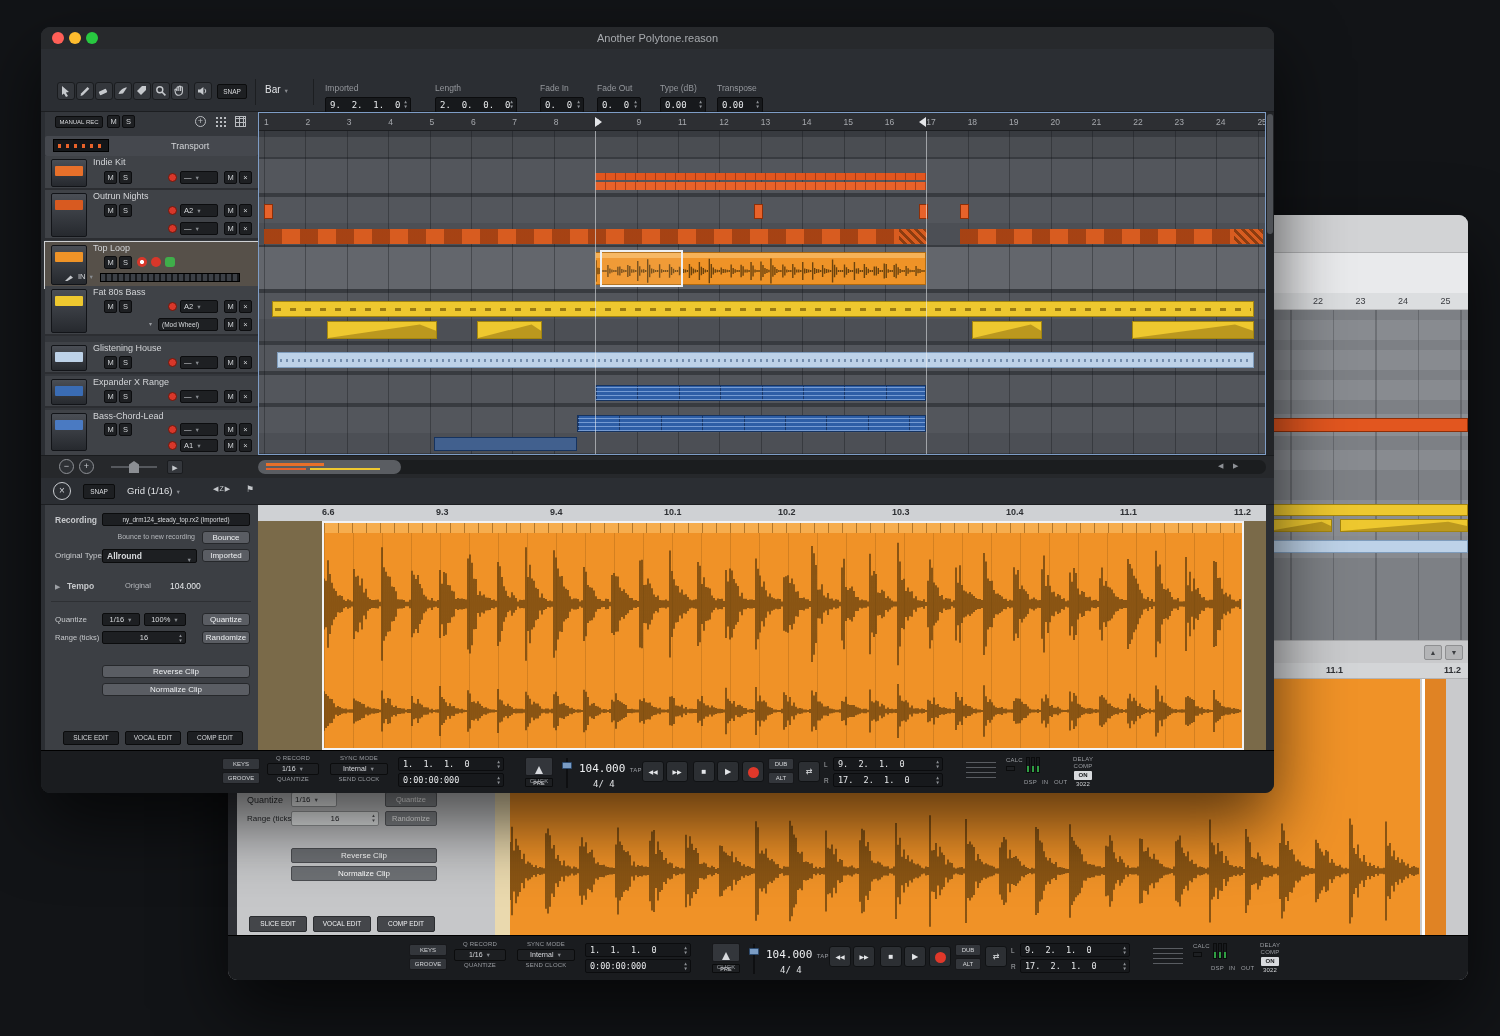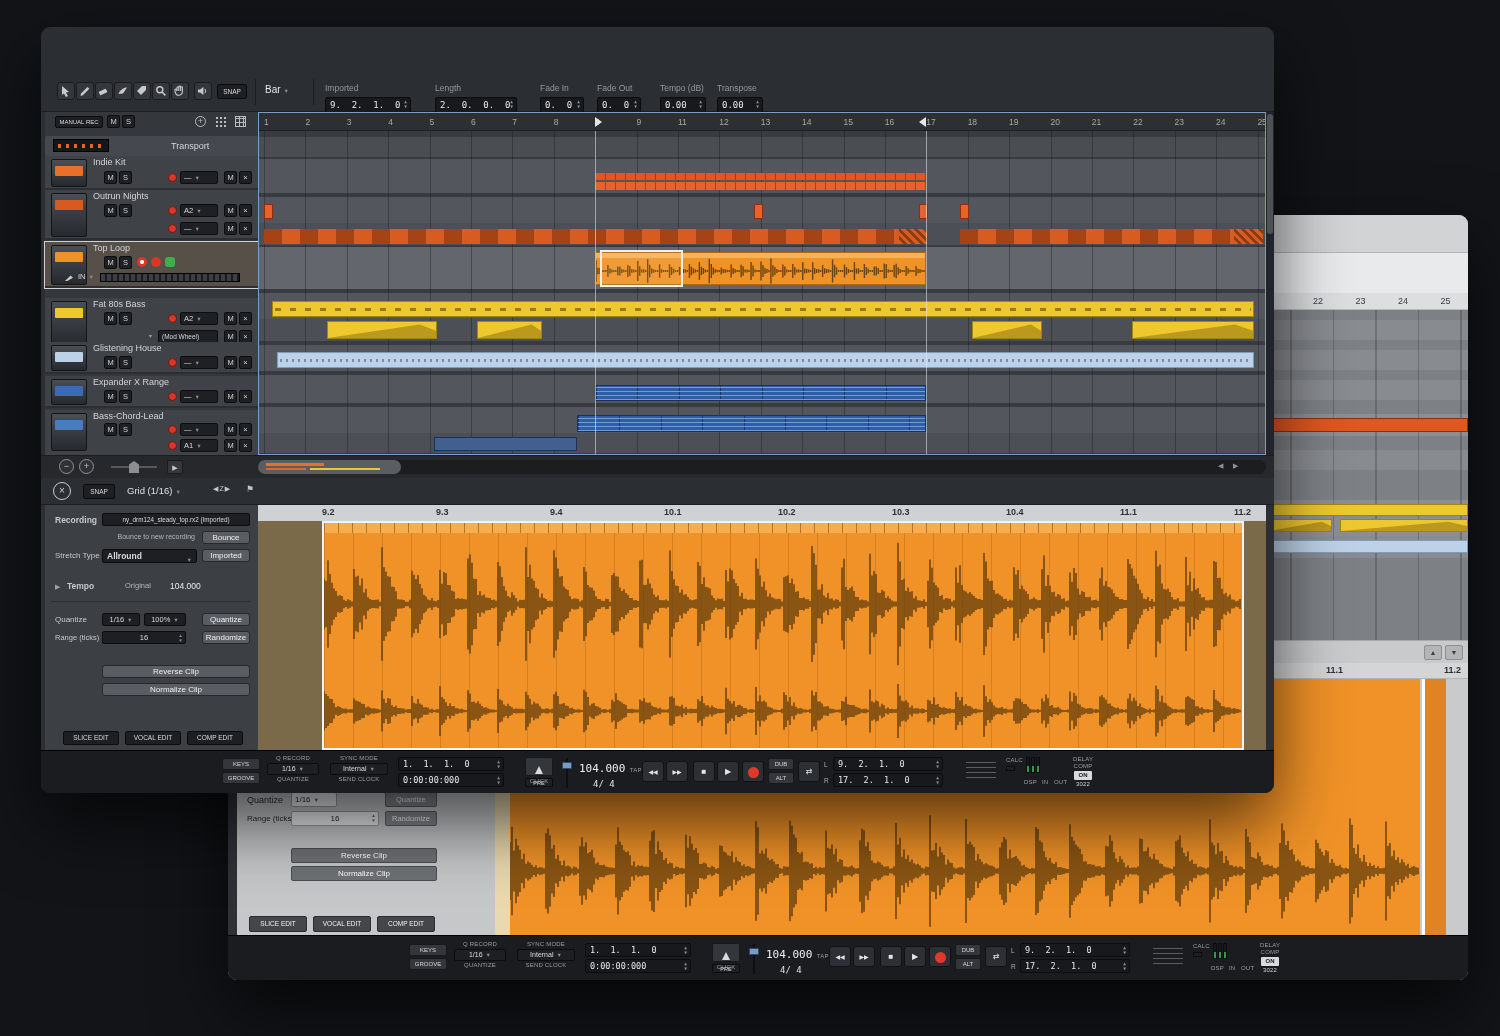--- a/index.html
+++ b/index.html
@@ -200,20 +200,26 @@
       <span class="tiny c">DELAY</span>
       <span class="tiny c">COMP</span>
       <div class="onbox">ON</div>
       <span class="tiny c" style="color:#d2d4d7">3022</span>
     </div>
   </div>
 </div>
 
 <div class="win a" style="left:41px;top:27px;width:1233px;height:766px;background:#2b2e33">
 
+  <div class="titlebar a" style="left:0;top:0;width:100%;height:22px;background:#27292c">
+    <span class="a" style="left:11px;top:5px;width:12px;height:12px;border-radius:50%;background:#ff5f57"></span>
+    <span class="a" style="left:28px;top:5px;width:12px;height:12px;border-radius:50%;background:#febc2e"></span>
+    <span class="a" style="left:45px;top:5px;width:12px;height:12px;border-radius:50%;background:#28c840"></span>
+    <div style="color:#a7aaae;font-size:11px;text-align:center;line-height:22px">Another Polytone.reason</div>
+  </div>
 
 
   <div class="a" style="left:0;top:46px;width:100%;height:39px;background:#2b2e33;border-bottom:1px solid #1c1e21">
     <span class="toolico" style="left:16px">
         <svg width="12" height="12" viewBox="0 0 12 12" fill="#c6c9cd">
           <path d="M2 1l7 6-3.2.6L8 11l-2 .9-2.1-3.4L2 10z"></path>
         </svg>
       </span>
     <span class="toolico" style="left:35px">
         <svg width="12" height="12" viewBox="0 0 12 12" fill="#c6c9cd">
@@ -267,21 +273,21 @@
     </div>
     <div class="a" style="left:499px;top:4px">
       <span class="lbl">Fade In</span>
       <div class="disp" style="width:44px;height:16px;font-size:9px;line-height:14px;padding:0 4px;margin-top:2px"><span>0.  0</span><span class="stp"><i>▲</i><i>▼</i></span></div>
     </div>
     <div class="a" style="left:556px;top:4px">
       <span class="lbl">Fade Out</span>
       <div class="disp" style="width:44px;height:16px;font-size:9px;line-height:14px;padding:0 4px;margin-top:2px"><span>0.  0</span><span class="stp"><i>▲</i><i>▼</i></span></div>
     </div>
     <div class="a" style="left:619px;top:4px">
-      <span class="lbl">Tempo (dB)</span>
+      <span class="lbl">Type (dB)</span>
       <div class="disp" style="width:46px;height:16px;font-size:9px;line-height:14px;padding:0 4px;margin-top:2px"><span>0.00</span><span class="stp"><i>▲</i><i>▼</i></span></div>
     </div>
     <div class="a" style="left:676px;top:4px">
       <span class="lbl">Transpose</span>
       <div class="disp" style="width:46px;height:16px;font-size:9px;line-height:14px;padding:0 4px;margin-top:2px"><span>0.00</span><span class="stp"><i>▲</i><i>▼</i></span></div>
     </div>
   </div>
 
   <div class="a" style="left:4px;top:85px;width:213px;height:343px;background:#34373c">
     <div class="a" style="left:0;top:0;width:100%;height:20px">
@@ -336,21 +342,21 @@
       <span class="msbox" style="left:59px;top:14px">M</span>
       <span class="msbox" style="left:74px;top:14px">S</span>
       <span class="a" style="left:92px;top:15px;width:10px;height:10px;border-radius:50%;background:radial-gradient(circle,#fff 0 2px,#d8372a 2.2px)"></span>
       <span class="a" style="left:106px;top:15px;width:10px;height:10px;border-radius:50%;background:#d8372a"></span>
       <span class="a" style="left:120px;top:15px;width:10px;height:10px;border-radius:3px;background:#3fae4a"></span>
       <span class="a" style="left:20px;top:31px;width:8px;height:8px;background:#c6c9cd;clip-path:polygon(0 100%,70% 30%,100% 60%,30% 100%)"></span>
       <span class="a" style="left:33px;top:30px;color:#d7d9dc;font-size:7.5px"><i style="font-style:normal">IN</i><span class="caret">▼</span></span>
       <span class="a" style="left:55px;top:31px;width:140px;height:9px;background:#0c0d0f;border:1px solid #000;background-image:repeating-linear-gradient(90deg,#3c4046 0 4px,#17191c 4px 6px)"></span>
     </div>
 
-    <div class="tblock a" style="top:186px;height:50px">
+    <div class="tblock a" style="top:174px;height:50px">
       <span class="devicon a" style="left:6px;top:3px;width:36px;height:44px">
           <i class="scr" style="background:#eec82f"></i>
         </span>
       <span class="tname" style="left:48px;top:1px">Fat 80s Bass</span>
       <span class="msbox" style="left:59px;top:14px">M</span>
       <span class="msbox" style="left:74px;top:14px">S</span>
       <span class="reddot" style="left:123px;top:16px"></span>
       <span class="ddm" style="left:135px;top:14px;width:38px"><i>A2</i><span class="caret">▼</span></span>
       <span class="msbox" style="left:179px;top:14px">M</span>
       <span class="msbox" style="left:194px;top:14px">×</span>
@@ -525,21 +531,21 @@
     <span class="a" style="left:86px;top:7px;color:#dfe1e4;font-size:9.5px"><i style="font-style:normal">Grid (1/16)</i><span class="caret">▼</span></span>
     <span class="a" style="left:172px;top:7px;color:#c3c6ca;font-size:7px;letter-spacing:1px">◀Z▶</span>
     <span class="a" style="left:205px;top:6px;color:#c3c6ca;font-size:9px">⚑</span>
   </div>
 
   <div class="a" style="left:4px;top:478px;width:213px;height:245px;background:#3c3f44">
     <span class="a" style="left:10px;top:10px;color:#c6c8cb;font-size:8.5px;font-weight:bold">Recording</span>
     <span class="btnD a" style="left:57px;top:8px;width:148px;height:13px;font-size:6.3px;line-height:11px;white-space:nowrap;overflow:hidden">ny_drm124_steady_top.rx2 (Imported)</span>
     <span class="a" style="left:10px;top:28px;width:140px;color:#b4b7bb;font-size:7px;text-align:right">Bounce to new recording</span>
     <span class="btn a" style="left:157px;top:26px;width:48px;height:13px">Bounce</span>
-    <span class="a" style="left:10px;top:46px;color:#c6c8cb;font-size:8px">Stretch Type</span>
+    <span class="a" style="left:10px;top:46px;color:#c6c8cb;font-size:8px">Original Type</span>
     <span class="btnD a" style="left:57px;top:44px;width:95px;height:14px;font-size:8.5px;line-height:12px;text-align:left;padding:0 4px;font-weight:bold"><i style="font-style:normal">Allround</i><span class="caret" style="float:right;margin-top:4px">▼</span></span>
     <span class="btn a" style="left:157px;top:44px;width:48px;height:13px">Imported</span>
     <span class="a" style="left:10px;top:78px;color:#9da0a5;font-size:7px">▶</span>
     <span class="a" style="left:22px;top:76px;color:#c6c8cb;font-size:8.5px;font-weight:bold">Tempo</span>
     <span class="a" style="left:80px;top:76px;color:#b4b7bb;font-size:7.5px">Original</span>
     <span class="a" style="left:125px;top:76px;color:#e8eaec;font-size:8.5px">104.000</span>
     <span class="a" style="left:6px;top:96px;width:200px;height:1px;background:#2e3034"></span>
     <span class="a" style="left:10px;top:110px;color:#c6c8cb;font-size:8px">Quantize</span>
     <span class="btnD a" style="left:57px;top:108px;width:38px;height:13px;font-size:7.5px;line-height:11px"><i style="font-style:normal">1/16</i><span class="caret">▼</span></span>
     <span class="btnD a" style="left:99px;top:108px;width:42px;height:13px;font-size:7.5px;line-height:11px"><i style="font-style:normal">100%</i><span class="caret">▼</span></span>
@@ -552,21 +558,21 @@
     <span class="btn a" style="left:157px;top:126px;width:48px;height:13px">Randomize</span>
     <span class="btn a" style="left:57px;top:160px;width:148px;height:13px">Reverse Clip</span>
     <span class="btn a" style="left:57px;top:178px;width:148px;height:13px">Normalize Clip</span>
     <span class="btnD a" style="left:18px;top:226px;width:56px;height:14px;font-size:6.5px;line-height:12px">SLICE EDIT</span>
     <span class="btnD a" style="left:80px;top:226px;width:56px;height:14px;font-size:6.5px;line-height:12px">VOCAL EDIT</span>
     <span class="btnD a" style="left:142px;top:226px;width:56px;height:14px;font-size:6.5px;line-height:12px">COMP EDIT</span>
   </div>
 
   <div class="a" style="left:217px;top:478px;width:1008px;height:245px">
     <div class="beatruler a" style="left:0;top:0;width:100%;height:16px;background:#cfd1d4">
-        <span>9.2</span>
+        <span>6.6</span>
         <span>9.3</span>
         <span>9.4</span>
         <span>10.1</span>
         <span>10.2</span>
         <span>10.3</span>
         <span>10.4</span>
         <span>11.1</span>
         <span>11.2</span>
       </div>
     <div class="a" style="left:0;top:16px;width:100%;height:229px;background:#7a6a49">

